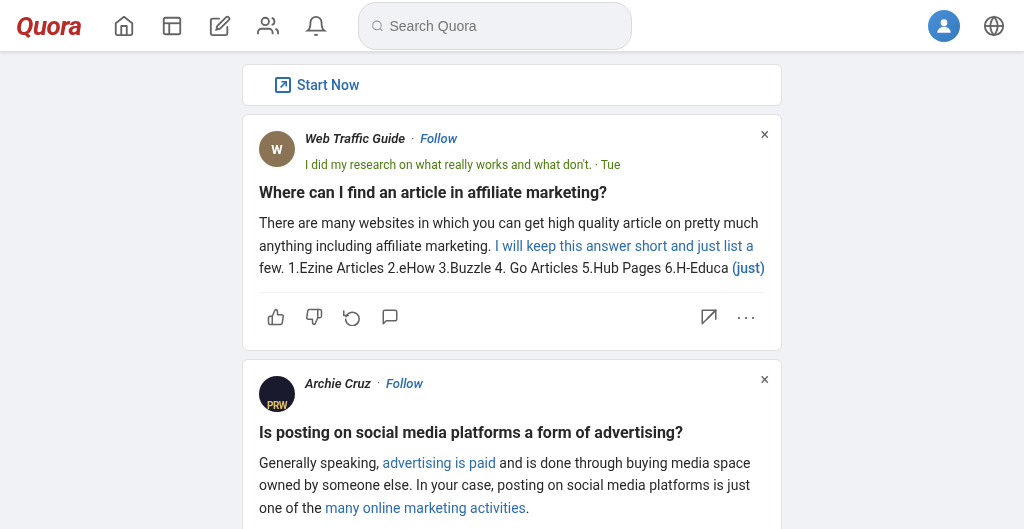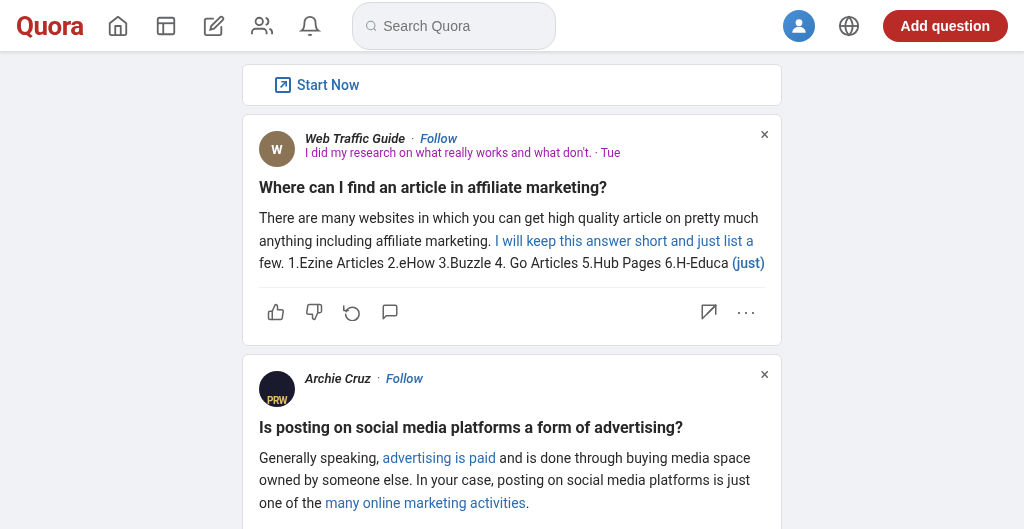--- a/index.html
+++ b/index.html
@@ -16,22 +16,23 @@
       gap: 20px;
       position: fixed;
       top: 0; left: 0; right: 0;
       z-index: 100;
       box-shadow: 0 1px 3px rgba(0,0,0,0.1);
     }
     .logo {
       color: #b92b27;
       font-size: 26px;
       font-weight: 700;
+      font-style: italic;
       letter-spacing: -0.5px;
-      margin-right: 0;
+      margin-right: 8px;
       cursor: pointer;
     }
     .nav-icon {
       width: 28px; height: 28px;
       display: flex; align-items: center; justify-content: center;
       cursor: pointer;
       color: #636466;
       font-size: 18px;
       border-radius: 4px;
     }
@@ -162,22 +163,22 @@
     .dot-separator { color: #636466; font-size: 12px; }
     .follow-link {
       color: #2b6cb0;
       font-size: 13px;
       cursor: pointer;
       font-weight: 500;
       text-align: right;
     }
     .user-meta {
       font-size: 12px;
-      color: #a21caf;
-      margin-top: 0;
+      color: #4d7c0f;
+      margin-top: 12px;
     }
     .close-btn {
       position: absolute;
       right: 12px; top: 12px;
       color: #636466;
       cursor: pointer;
       font-size: 16px;
       line-height: 1;
     }
 
@@ -303,21 +304,20 @@
   </div>
 
   <div class="globe-icon">
     <svg width="22" height="22" viewBox="0 0 24 24" fill="none" stroke="#636466" stroke-width="2">
       <circle cx="12" cy="12" r="10"></circle>
       <line x1="2" y1="12" x2="22" y2="12"></line>
       <path d="M12 2a15.3 15.3 0 0 1 4 10 15.3 15.3 0 0 1-4 10 15.3 15.3 0 0 1-4-10 15.3 15.3 0 0 1 4-10z"></path>
     </svg>
   </div>
 
-  <button class="add-question-btn">Add question</button>
 </nav>
 
 <div class="main-content">
   <div class="feed-container">
 
     <div class="card start-now-card">
       <span class="start-now-link">
         <span style="display:inline-flex;align-items:center;justify-content:center;width:16px;height:16px;border:2px solid #2b6cb0;border-radius:2px;position:relative;">
           <svg width="8" height="8" viewBox="0 0 10 10" fill="none" stroke="#2b6cb0" stroke-width="2">
             <polyline points="3,1 9,1 9,7"></polyline>

